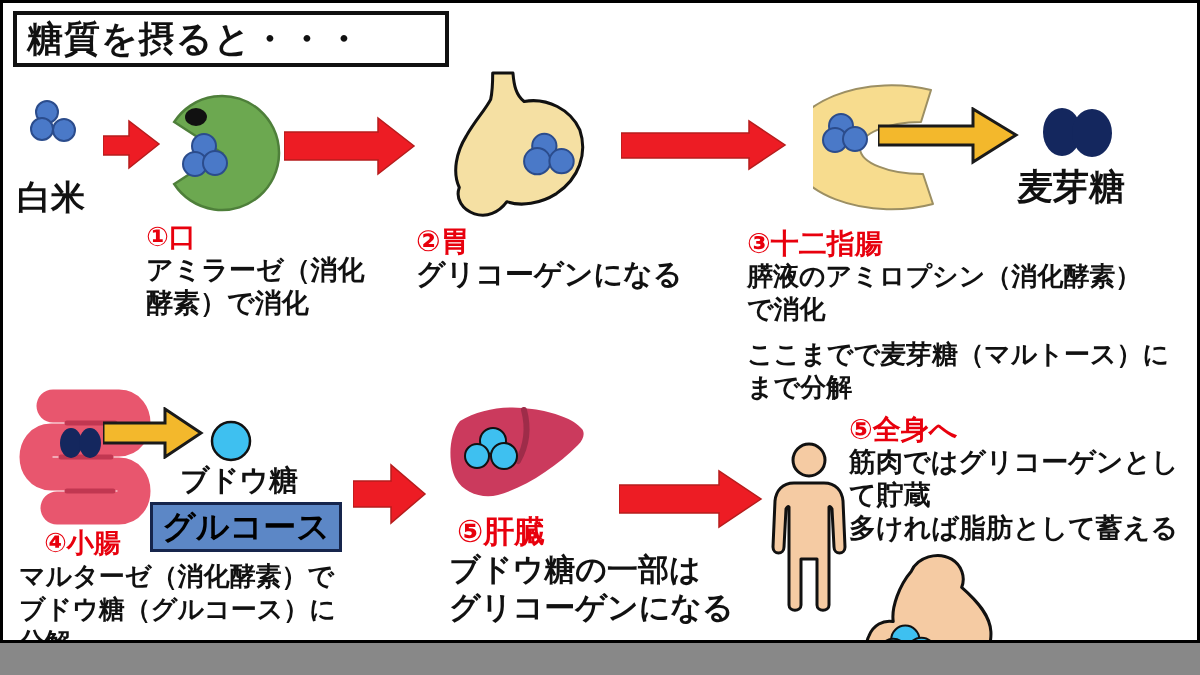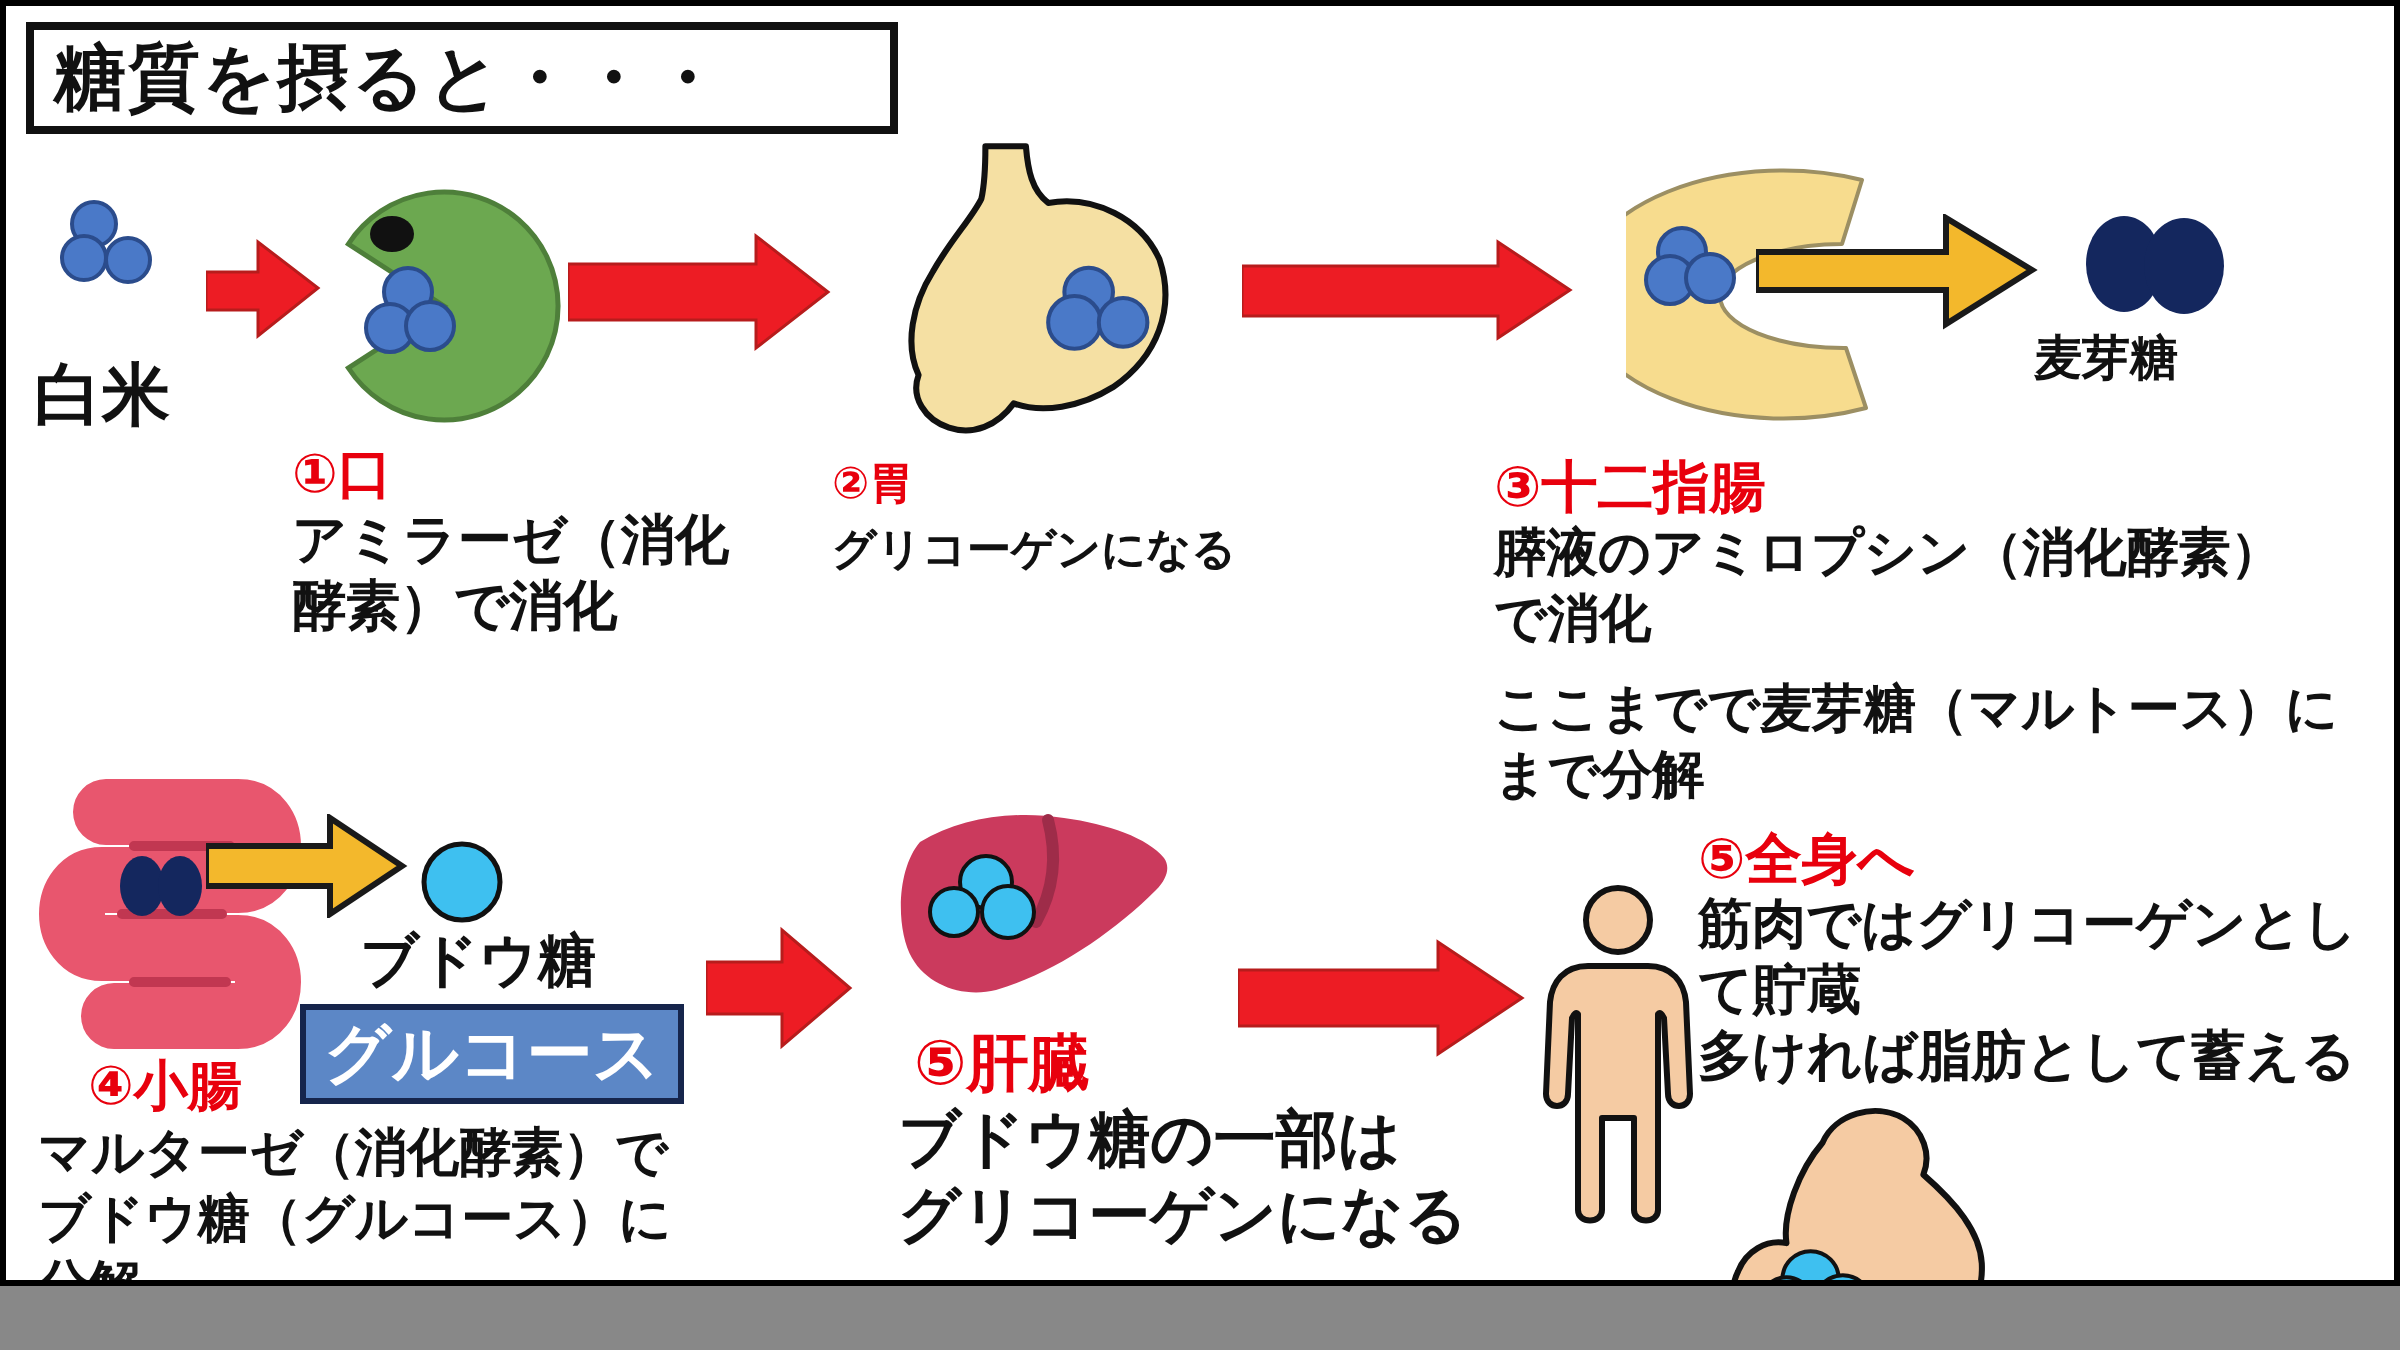--- a/index.html
+++ b/index.html
@@ -17,21 +17,21 @@
   .title-box span{font-size:36px;font-weight:700;letter-spacing:1px;}
   .step-label{font-weight:700;color:#e8000d;}
   .cap{line-height:33px;font-weight:700;white-space:nowrap;}
   .cap .line{white-space:nowrap;}
   .big-label{font-weight:700;white-space:nowrap;}
   .glucose-box{
     position:absolute;left:147px;top:499px;width:192px;height:50px;
     background:#5c87c6;border:3px solid #16254c;box-sizing:border-box;
     display:flex;align-items:center;justify-content:center;
   }
-  .glucose-box span{font-size:33px;font-weight:700;color:#ffffff;}
+  .glucose-box span{font-size:33px;font-weight:700;color:#000000;}
   svg{display:block;}
 </style>
 </head>
 <body>
 
 <div class="stage">
 
   <div class="title-box">
     <span>糖質を摂ると・・・</span>
   </div>
@@ -65,21 +65,21 @@
   </svg>
 
   <svg class="abs" style="left:433px;top:68px;" width="162" height="150" viewBox="0 0 160 148">
     <path d="M56,2 L76,2 C77,14 79,24 87,30 C110,26 133,38 142,58 C150,82 141,106 119,121
              C103,131 84,134 70,129 C62,140 50,145 38,141 C26,137 19,126 23,115
              C16,100 20,80 30,64 C39,48 49,38 54,28 C56,19 56,10 56,2 Z" fill="#f5e0a3" stroke="#111" stroke-width="3" stroke-linejoin="round"></path>
     <circle cx="107" cy="74" r="12" fill="#4a79c8" stroke="#2b4c8c" stroke-width="2"></circle>
     <circle cx="100" cy="89" r="13" fill="#4a79c8" stroke="#2b4c8c" stroke-width="2"></circle>
     <circle cx="124" cy="89" r="12" fill="#4a79c8" stroke="#2b4c8c" stroke-width="2"></circle>
   </svg>
-  <div class="abs cap" style="left:413px;top:222px;font-size:22px;">
+  <div class="abs cap" style="left:413px;top:222px;font-size:29px;">
     <div class="step-label">②胃</div>
     <div class="line">グリコーゲンになる</div>
   </div>
 
   <svg class="abs" style="left:618px;top:116px;" width="166" height="54" viewBox="0 0 166 54">
     <polygon points="0,14 128,14 128,2 164,26 128,50 128,39 0,39" fill="#ed1c24" stroke="#b71c1c" stroke-width="1.5"></polygon>
   </svg>
 
   <svg class="abs" style="left:810px;top:81px;" width="156" height="128" viewBox="0 0 156 128">
     <path d="M118,6 A103,62 0 1 0 120,120 L110,90 A62,26 0 1 1 108,38 Z" fill="#f7dc8e" stroke="#9c8f63" stroke-width="2" stroke-linejoin="round"></path>
@@ -89,21 +89,21 @@
   </svg>
 
   <svg class="abs" style="left:875px;top:104px;" width="142" height="58" viewBox="0 0 142 58">
     <polygon points="0,19 95,19 95,2 138,28 95,55 95,38 0,38" fill="#f3b82c" stroke="#1a1a1a" stroke-width="3"></polygon>
   </svg>
 
   <svg class="abs" style="left:1036px;top:100px;" width="78" height="60" viewBox="0 0 78 60">
     <ellipse cx="23" cy="29" rx="19" ry="24" fill="#14275e"></ellipse>
     <ellipse cx="53" cy="30" rx="20" ry="24" fill="#14275e"></ellipse>
   </svg>
-  <div class="abs big-label" style="left:1014px;top:160px;font-size:24px;">麦芽糖</div>
+  <div class="abs big-label" style="left:1014px;top:160px;font-size:36px;">麦芽糖</div>
 
   <div class="abs cap" style="left:744px;top:224px;font-size:26px;">
     <div class="step-label" style="font-size:28px;">③十二指腸</div>
     <div class="line">膵液のアミロプシン（消化酵素）</div>
     <div class="line">で消化</div>
     <div class="line" style="margin-top:12px;">ここまでで麦芽糖（マルトース）に</div>
     <div class="line">まで分解</div>
   </div>
 
   <svg class="abs" style="left:12px;top:384px;" width="152" height="142" viewBox="0 0 152 142">

